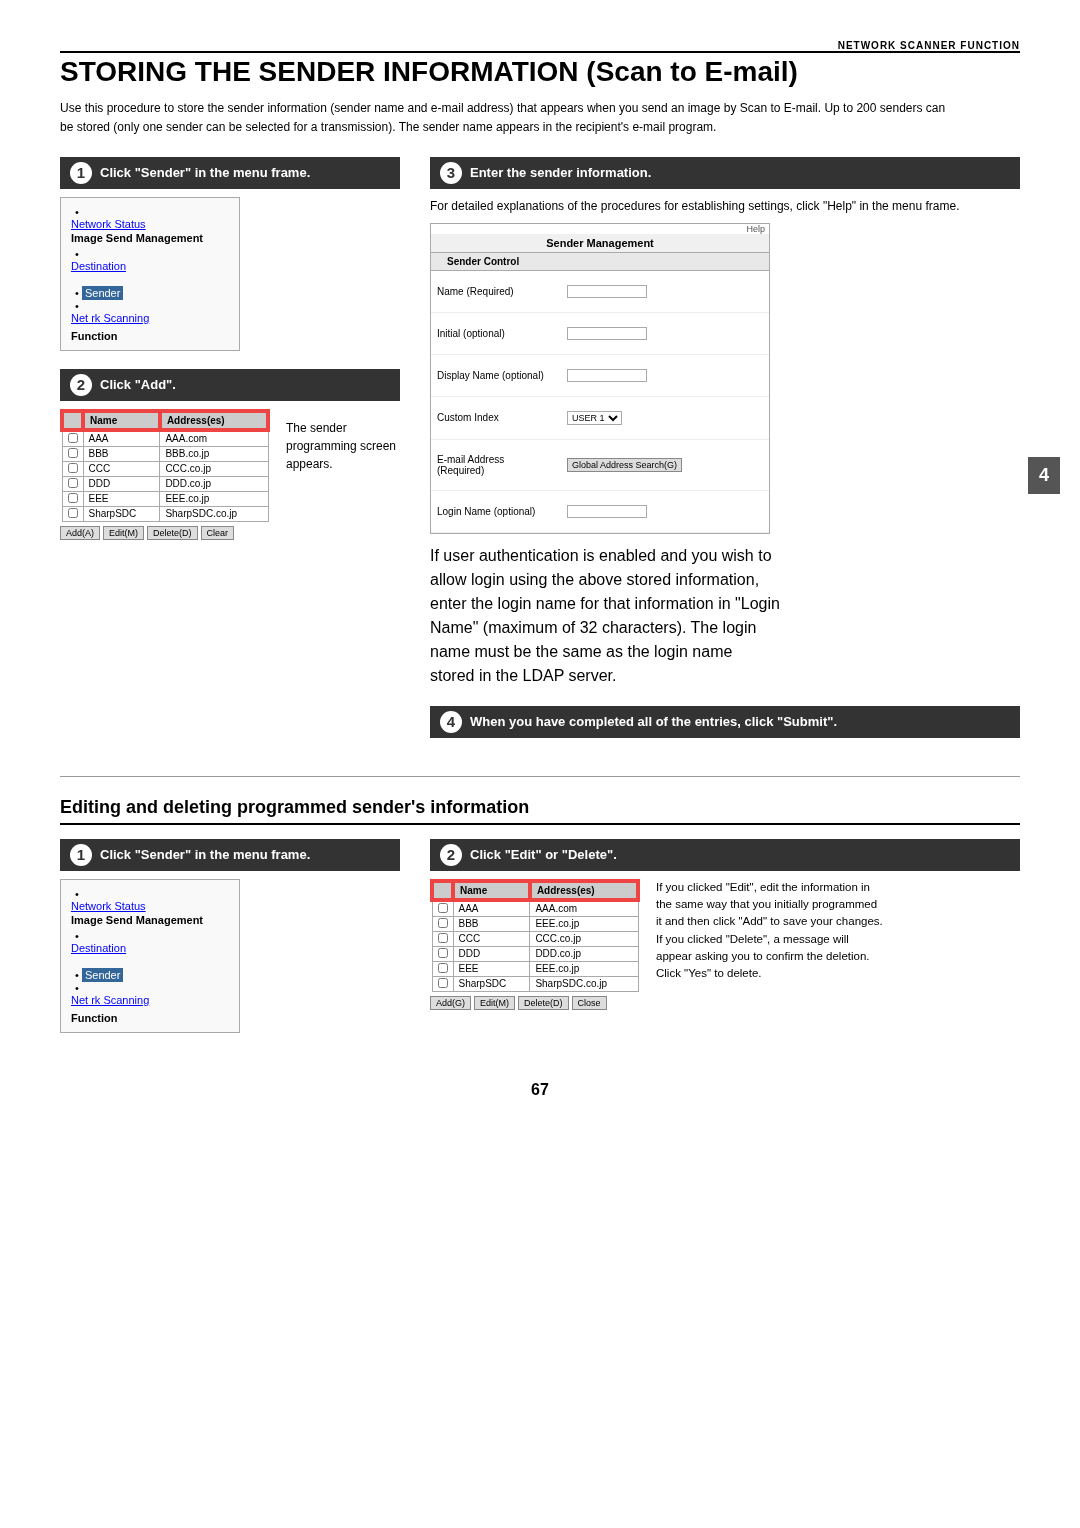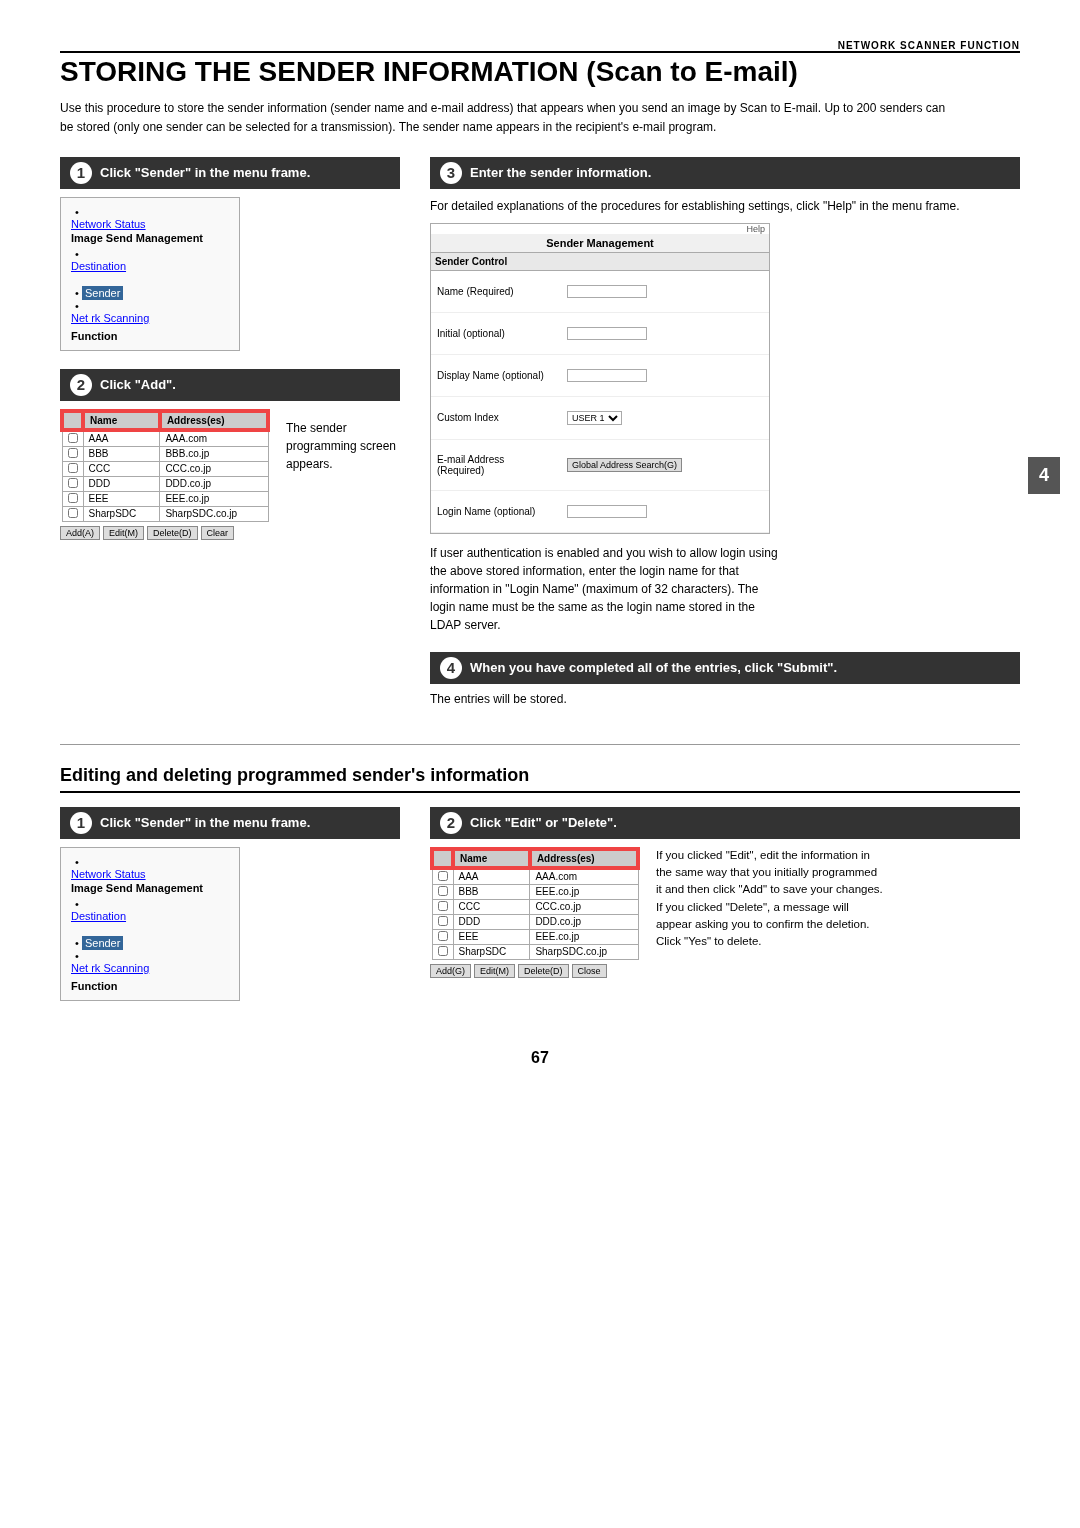--- a/index.html
+++ b/index.html
@@ -148,21 +148,21 @@
     .sender-form-title {
       text-align: center;
       font-weight: bold;
       font-size: 11px;
       border-bottom: 1px solid #aaa;
       padding: 3px;
       background: #f0f0f0;
     }
     .sender-form-section {
       font-weight: bold;
-      padding: 3px 4px;
+      padding: 3px 16px;
       border-bottom: 1px solid #aaa;
       background: #e8e8e8;
       font-size: 10px;
     }
     .sender-form-row {
       display: flex;
       align-items: center;
       padding: 14px 6px;
       border-bottom: 1px solid #eee;
     }
@@ -407,29 +407,28 @@
           <div class="sender-form-row">
             <span class="label">E-mail Address<br>(Required)</span>
             <button class="global-btn">Global Address Search(G)</button>
           </div>
           <div class="sender-form-row">
             <span class="label">Login Name (optional)</span>
             <input class="input-field" type="text" style="">
           </div>
         </div>
 
-        <p class="step-description" style="font-size:12px; line-height:1.5; max-width:350px;">If user authentication is enabled and you wish to allow login using the above stored information, enter the login name for that information in "Login Name" (maximum of 32 characters). The login name must be the same as the login name stored in the LDAP server.</p>
+        <p class="step-description" style="font-size:16px; line-height:1.5; max-width:350px;">If user authentication is enabled and you wish to allow login using the above stored information, enter the login name for that information in "Login Name" (maximum of 32 characters). The login name must be the same as the login name stored in the LDAP server.</p>
       </div>
 
       <div class="step-block">
         <div class="step-header">
           <span class="step-number">4</span>
           <span class="step-title step4-text">When you have completed all of the entries, click "Submit".</span>
         </div>
-        <p class="stored-text">The entries will be stored.</p>
       </div>
     </div>
   </div>
 
   <div class="side-badge" style="position:absolute; right:-40px; top:300px;">4</div>
 </div>
 
 <hr class="section-sep">
 
 <div class="sub-section-title">Editing and deleting programmed sender's information</div>

